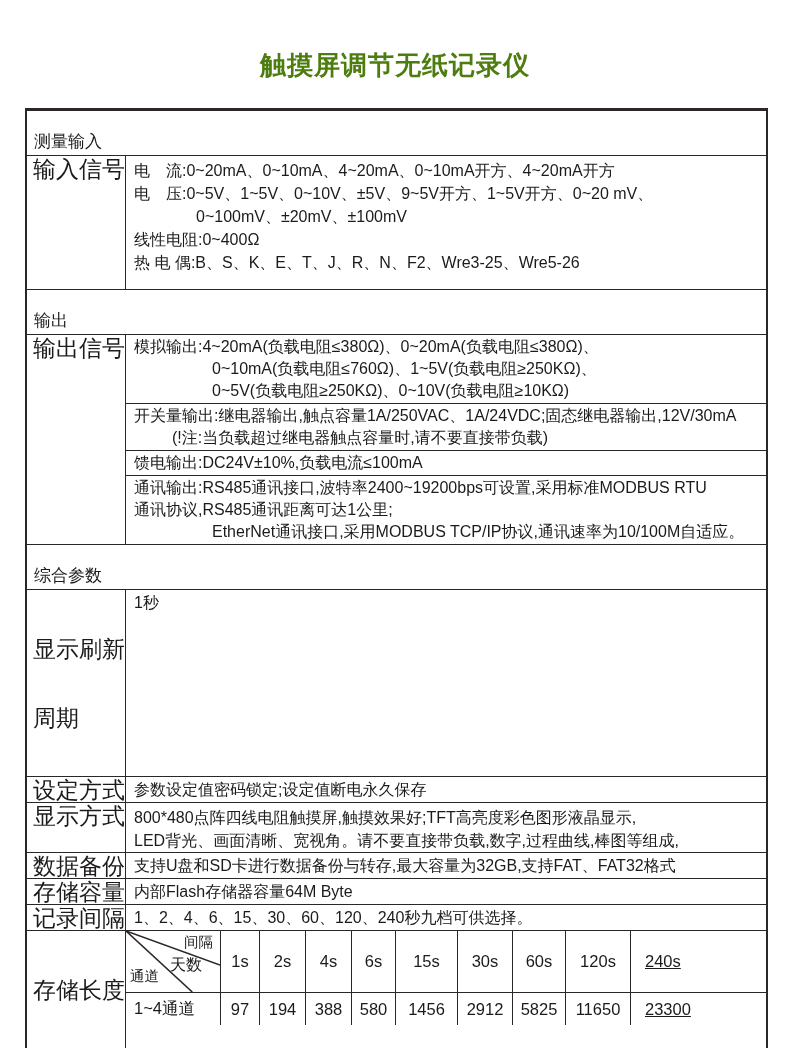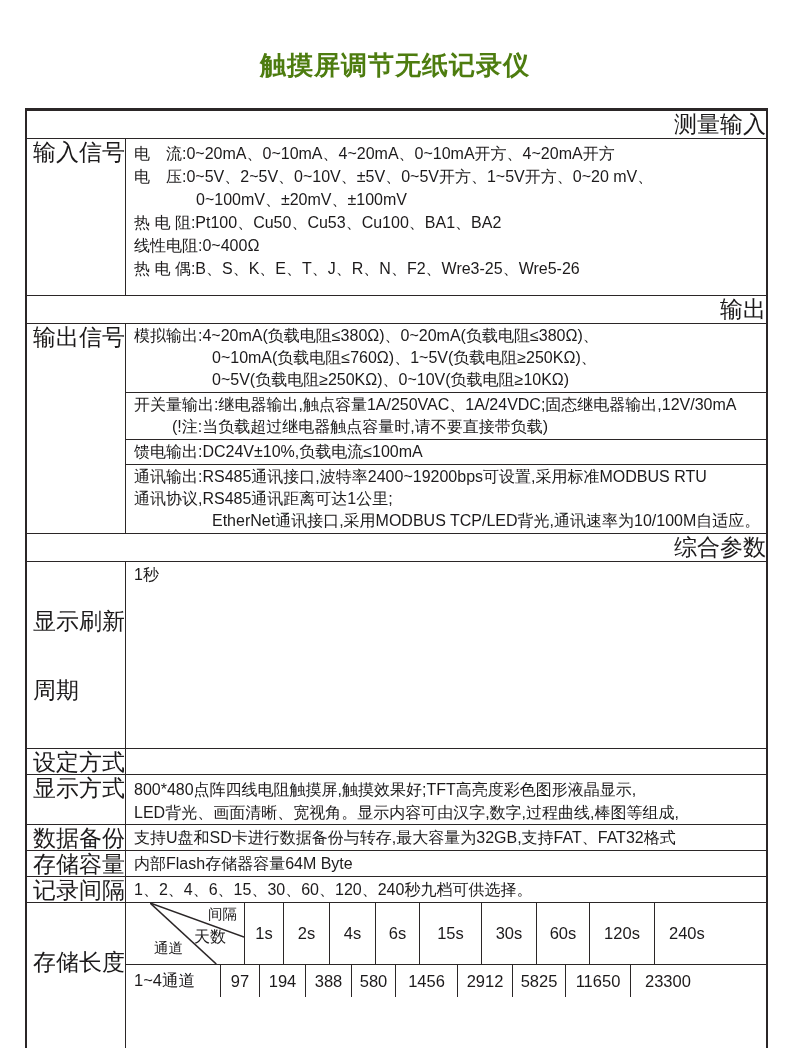--- a/index.html
+++ b/index.html
@@ -27,25 +27,24 @@
     border-top-width:3px;
     border-bottom-width:3px;
   }
 
   .row { display:flex; border-top:1.2px solid #2b2627; }
   .row:first-child { border-top:none; }
 
   .sec {
     display:block;
     width:100%;
-    font-size:23px;
+    font-size:17px;
     line-height:25px;
-    padding:1px 0 1px 7px;
+    padding:18px 0 1px 7px;
     white-space:pre-wrap;
-    text-align:right;
   }
 
   .lbl {
     flex:0 0 92px;
     min-width:0;
     border-right:1.3px solid #2b2627;
     font-size:23px;
     line-height:23px;
     padding:2px 0 0 6px;
     white-space:pre-wrap;
@@ -71,30 +70,30 @@
 
   .single { line-height:23px; padding-top:1px; padding-bottom:1px; }
 
   .refresh-row { min-height:44px; }
 
   
   .st-row {
     display:grid;
     grid-template-columns:95px 39px 46px 46px 44px 62px 55px 53px 65px 1fr;
   }
-  .st-hrow { height:61px;margin-left:24px; }
+  .st-hrow { height:61px; }
   .st-drow { height:32px; border-top:1.3px solid #2b2627; }
   .st-cell {
     border-right:1.3px solid #2b2627;
     display:flex; align-items:center; justify-content:center;
     font-size:16.5px;
     min-width:0;
     white-space:pre;
   }
-  .st-cell.last { border-right:none; justify-content:flex-start; padding-left:14px; }
+  .st-cell.last { border-right:none; justify-content:flex-start; padding-left:14px;text-decoration:underline; }
   .st-rowlabel { justify-content:flex-start; padding-left:8px; }
   .corner { position:relative; }
   .corner svg { position:absolute; left:0; top:0; width:100%; height:100%; display:block; }
   .corner .c-top { position:absolute; top:2px;  right:7px; font-size:14.5px; }
   .corner .c-mid { position:absolute; top:24px; left:44px; font-size:16px; }
   .corner .c-bot { position:absolute; bottom:6px; left:4px; font-size:14.5px; }
 </style>
 </head>
 <body>
 
@@ -105,23 +104,22 @@
   <div class="spec">
 
     <div class="row">
       <div class="sec">测量输入</div>
     </div>
 
     <div class="row">
       <div class="lbl">输入信号</div>
       <div class="cnt pad-top pad-bot">
         <div class="line">电　流:0~20mA、0~10mA、4~20mA、0~10mA开方、4~20mA开方</div>
-        <div class="line">电　压:0~5V、2~5V、0~10V、±5V、0~5V开方、1~5V开方、0~20 mV、</div>
+        <div class="line">电　压:0~5V、1~5V、0~10V、±5V、9~5V开方、1~5V开方、0~20 mV、</div>
         <div class="line ind-md">0~100mV、±20mV、±100mV</div>
-        <div class="line">热 电 阻:Pt100、Cu50、Cu53、Cu100、BA1、BA2</div>
         <div class="line">线性电阻:0~400Ω</div>
         <div class="line">热 电 偶:B、S、K、E、T、J、R、N、F2、Wre3-25、Wre5-26</div>
       </div>
     </div>
 
     <div class="row">
       <div class="sec">输出</div>
     </div>
 
     <div class="row">
@@ -135,21 +133,21 @@
         <div class="sub">
           <div class="line">开关量输出:继电器输出,触点容量1A/250VAC、1A/24VDC;固态继电器输出,12V/30mA</div>
           <div class="line ind-sm">(!注:当负载超过继电器触点容量时,请不要直接带负载)</div>
         </div>
         <div class="sub">
           <div class="line">馈电输出:DC24V±10%,负载电流≤100mA</div>
         </div>
         <div class="sub">
           <div class="line">通讯输出:RS485通讯接口,波特率2400~19200bps可设置,采用标准MODBUS RTU</div>
           <div class="line">通讯协议,RS485通讯距离可达1公里;</div>
-          <div class="line ind-lg">EtherNet通讯接口,采用MODBUS TCP/LED背光,通讯速率为10/100M自适应。</div>
+          <div class="line ind-lg">EtherNet通讯接口,采用MODBUS TCP/IP协议,通讯速率为10/100M自适应。</div>
         </div>
       </div>
     </div>
 
     <div class="row">
       <div class="sec">综合参数</div>
     </div>
 
 
     <div class="row refresh-row">
@@ -157,27 +155,30 @@
         <div>显示刷新</div>
         <div>周期</div>
       </div>
       <div class="cnt">
         <div class="line single">1秒</div>
       </div>
     </div>
 
     <div class="row">
       <div class="lbl">设定方式</div>
+      <div class="cnt">
+        <div class="line single">参数设定值密码锁定;设定值断电永久保存</div>
+      </div>
     </div>
 
     <div class="row">
       <div class="lbl">显示方式</div>
       <div class="cnt pad-top">
         <div class="line">800*480点阵四线电阻触摸屏,触摸效果好;TFT高亮度彩色图形液晶显示,</div>
-        <div class="line">LED背光、画面清晰、宽视角。显示内容可由汉字,数字,过程曲线,棒图等组成,</div>
+        <div class="line">LED背光、画面清晰、宽视角。请不要直接带负载,数字,过程曲线,棒图等组成,</div>
       </div>
     </div>
 
     <div class="row">
       <div class="lbl">数据备份</div>
       <div class="cnt">
         <div class="line single">支持U盘和SD卡进行数据备份与转存,最大容量为32GB,支持FAT、FAT32格式</div>
       </div>
     </div>
 

